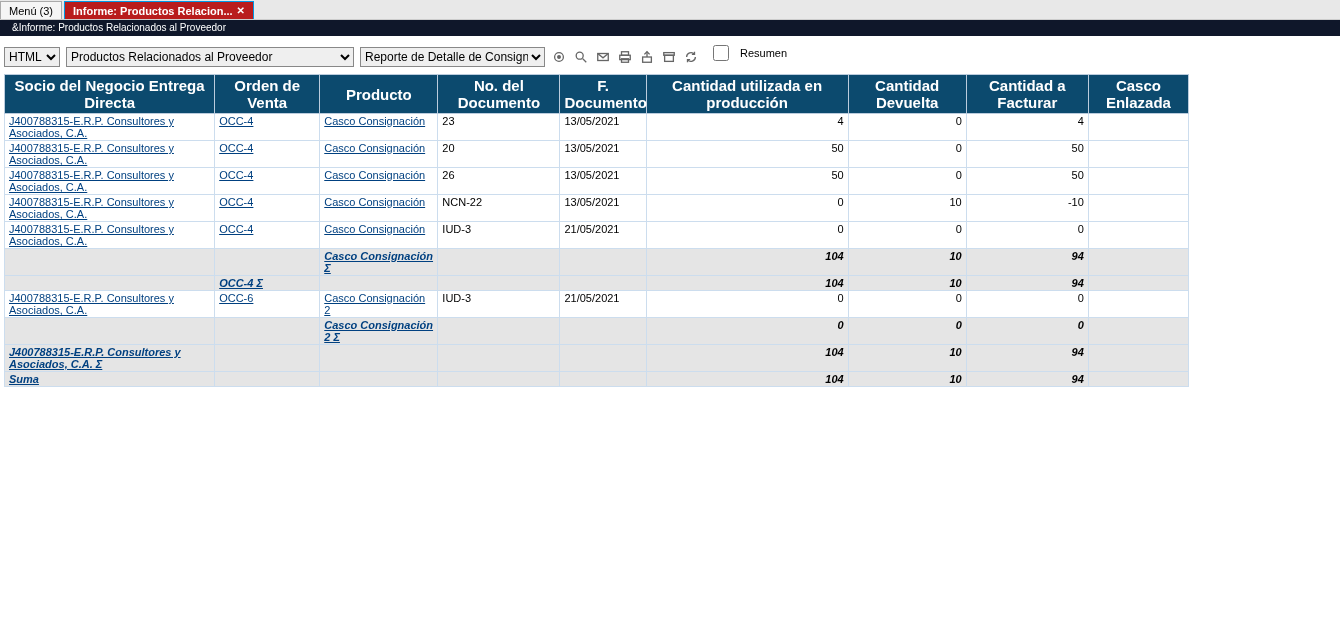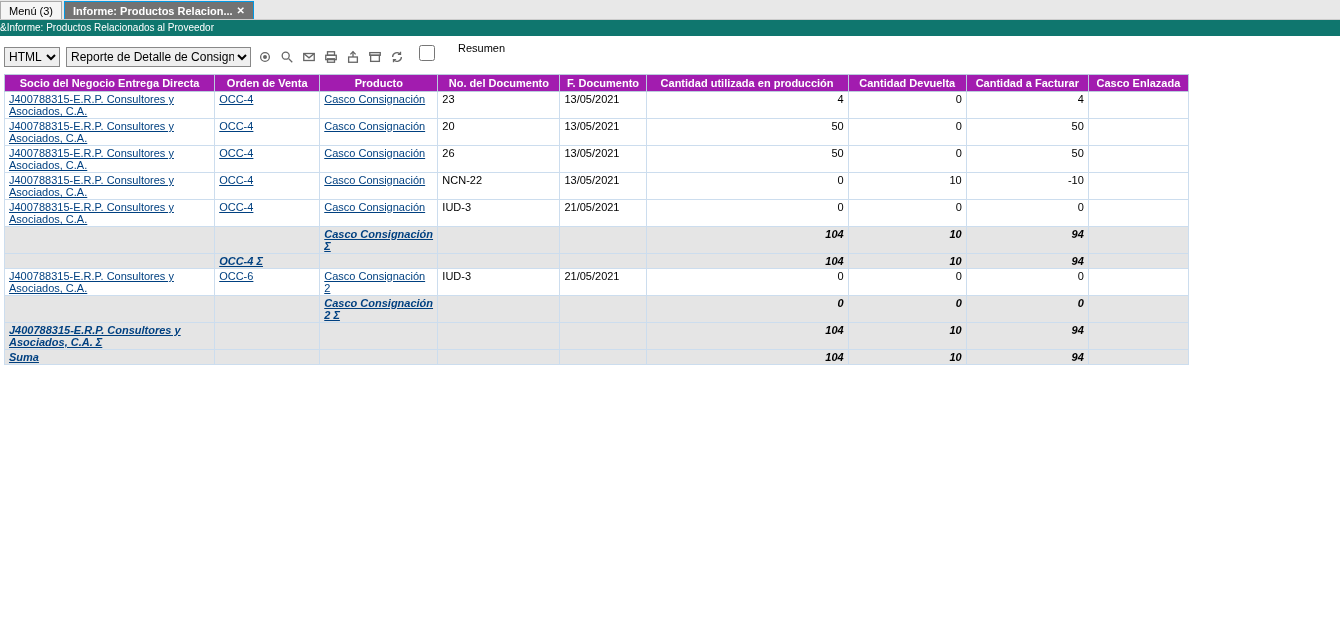--- a/index.html
+++ b/index.html
@@ -26,34 +26,34 @@
     background: #f5f5f5;
     margin-right: 2px;
     font-size: 11px;
     cursor: pointer;
     display: flex;
     align-items: center;
     gap: 4px;
     margin-top: 22px;
   }
   .tab.active {
-    background: #737373;
+    background: #b91c1c;
     color: #fff;
     border-color: #0099e5;
     font-weight: bold;
   }
   .tab .close-x {
     font-size: 10px;
     cursor: pointer;
   }
   .breadcrumb-bar {
-    background: #0f766e;
+    background: #0f172a;
     color: #fff;
     font-size: 10px;
-    padding: 2px 0;
+    padding: 2px 12px;
     height: 16px;
     line-height: 12px;
   }
   .toolbar {
     padding: 10px 4px 6px 4px;
     display: flex;
     align-items: center;
     gap: 6px;
     flex-wrap: wrap;
   }
@@ -69,33 +69,33 @@
     width: 16px;
     height: 16px;
     display: inline-flex;
     align-items: center;
     justify-content: center;
     color: #666;
     cursor: pointer;
     font-size: 12px;
   }
   .icon-btn svg { width: 14px; height: 14px; stroke: #666; fill: none; stroke-width: 1.5; }
-  .chk-wrap { display: flex; gap: 20px; margin-left: 4px; position: relative; top: -4px; }
+  .chk-wrap { display: flex; align-items: center; gap: 8px; margin-left: 4px; position: relative; top: -4px; }
   .chk-wrap input { width: 16px; height: 16px; }
   .report-table {
     width: 1185px;
     border-collapse: collapse;
     margin: 0 4px;
     table-layout: fixed;
   }
   .report-table th {
-    background: #a21caf;
+    background: #0c4a6e;
     color: #fff;
     font-weight: bold;
-    font-size: 11px;
+    font-size: 15px;
     text-align: center;
     padding: 2px 4px;
     border: 1px solid #bcd;
   }
   .report-table td {
     border: 1px solid #cde;
     padding: 1px 4px;
     font-size: 11px;
     vertical-align: top;
     background: #fff;
@@ -126,20 +126,23 @@
   </div>
 </div>
 
 <div class="breadcrumb-bar">
   <span>&amp;Informe: Productos Relacionados al Proveedor</span>
 </div>
 
 <div class="toolbar">
   <select class="dd-format">
     <option>HTML</option>
+  </select>
+  <select class="dd-report">
+    <option>Productos Relacionados al Proveedor</option>
   </select>
   <select class="dd-sub">
     <option>Reporte de Detalle de Consignación</option>
   </select>
 
   <span class="icon-btn">
       <svg viewBox="0 0 16 16">
         <circle cx="8" cy="8" r="5"></circle>
         <circle cx="8" cy="8" r="1.5" fill="#666"></circle>
       </svg>

